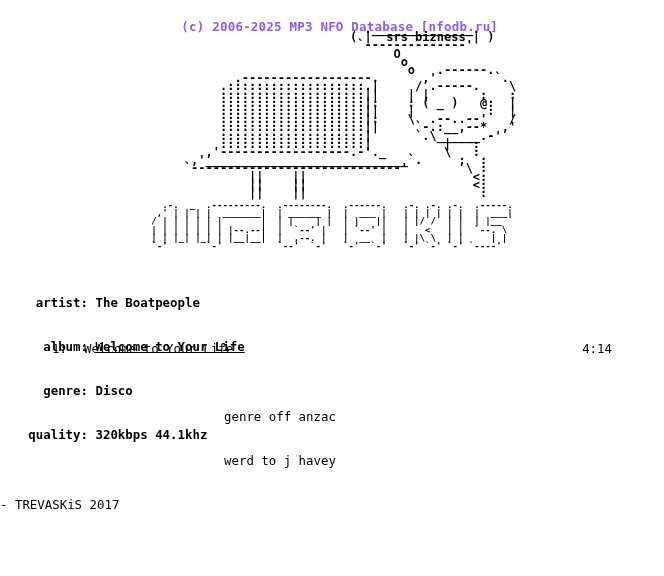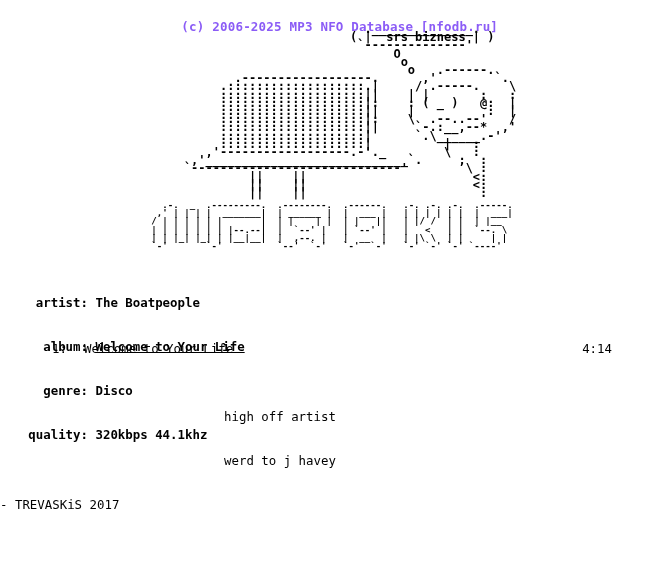--- a/index.html
+++ b/index.html
@@ -170,17 +170,17 @@
 
 <div id="tracklist">
   <div class="track-row">
     <span class="track-num">1:</span>
     <span class="track-title">Welcome to Your Life</span>
     <span class="track-time">4:14</span>
   </div>
 </div>
 
 <div id="notes">
-  <div>high off artist</div>
+  <div>genre off anzac</div>
   <div>werd to j havey</div>
 </div>
 
 <div id="signature">- TREVASKiS 2017</div>
 
 </body></html>

